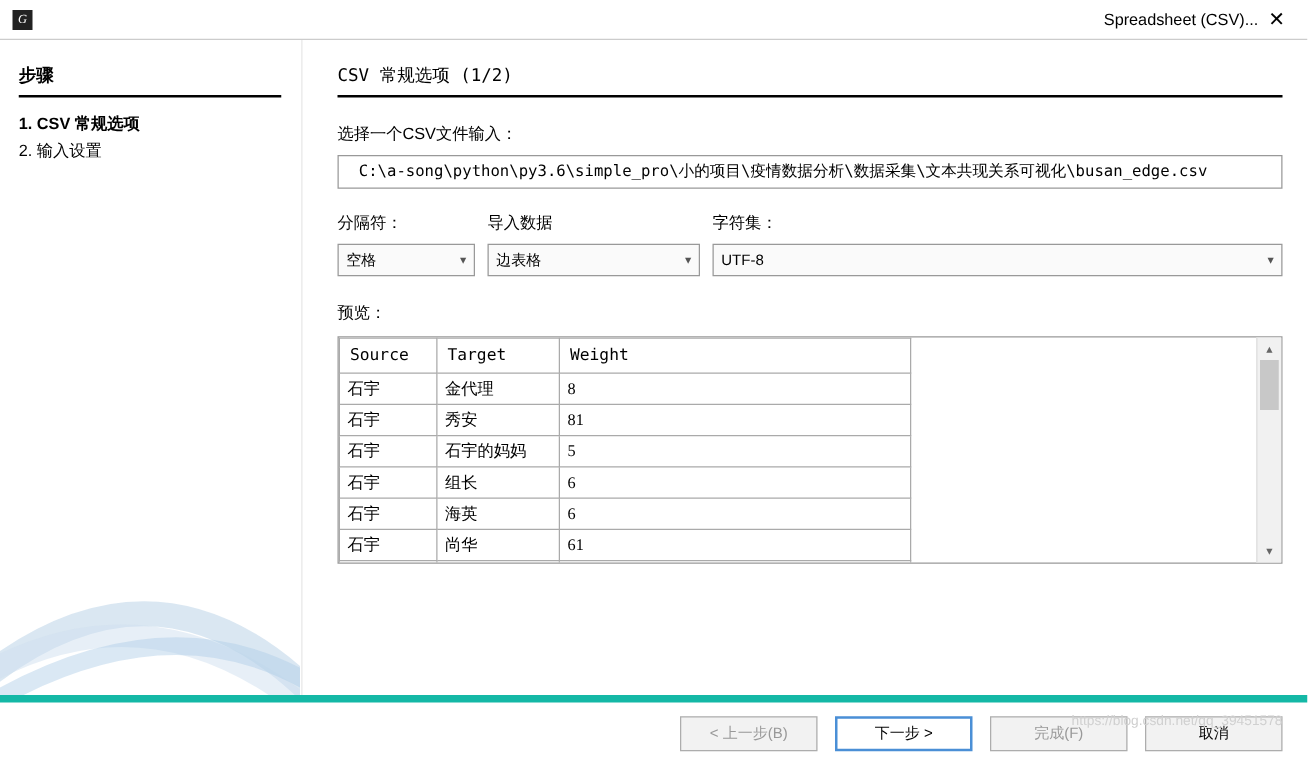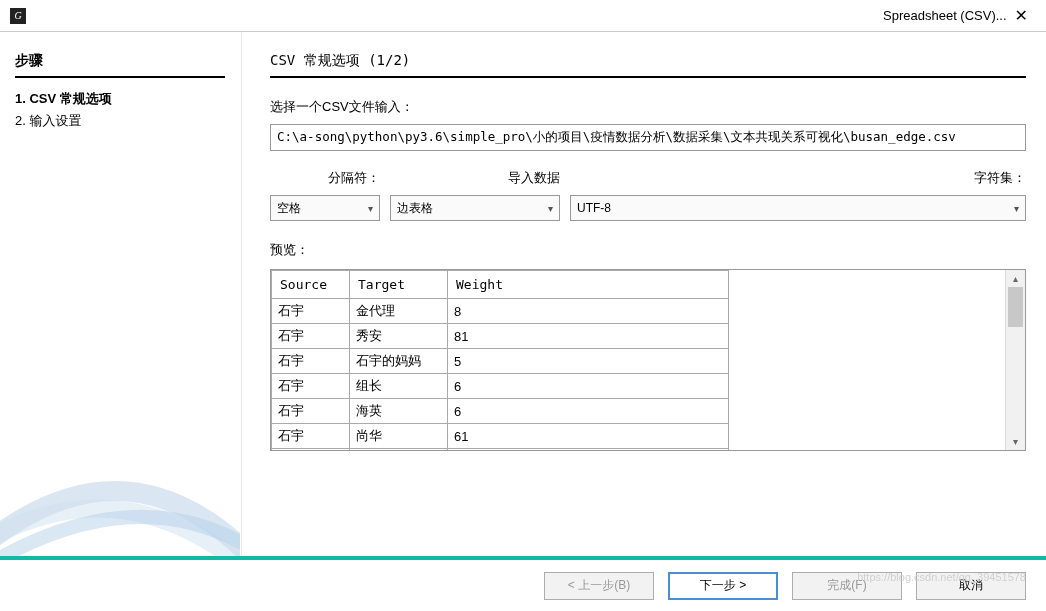--- a/index.html
+++ b/index.html
@@ -106,40 +106,40 @@
     .content-underline {
       border-bottom: 2px solid #000;
       margin-bottom: 20px;
     }
     .field-label {
       font-size: 13px;
       margin-bottom: 8px;
     }
     .path-input {
       width: 100%;
-      padding: 5px 6px;
+      padding: 5px 16px;
       border: 1px solid #999;
       font-family: "Consolas", monospace;
       font-size: 12.5px;
       margin-bottom: 18px;
     }
     .row {
       display: flex;
       gap: 10px;
       align-items: flex-start;
       margin-bottom: 20px;
     }
     .col {
       display: flex;
       flex-direction: column;
     }
     .col-label {
       font-size: 13px;
       margin-bottom: 8px;
-      text-align: right;
+      text-align: left;
     }
     .select {
       padding: 4px 6px;
       border: 1px solid #999;
       background: #fafafa;
       font-size: 12px;
       display: flex;
       justify-content: space-between;
       align-items: center;
       cursor: pointer;
@@ -170,21 +170,21 @@
       border: 1px solid #aaa;
       padding: 6px 8px;
       text-align: left;
       font-weight: normal;
       font-family: "Consolas", monospace;
       background: #fff;
     }
     table.preview td {
       border: 1px solid #aaa;
       padding: 3px 6px;
-      font-family: Liberation Sans, sans-serif;
+      font-family: Liberation Serif, serif;
     }
     .scrollbar {
       width: 20px;
       background: #f1f1f1;
       display: flex;
       flex-direction: column;
       justify-content: space-between;
       align-items: center;
       border-left: 1px solid #ddd;
     }
@@ -206,21 +206,21 @@
       right: 2px;
       height: 40px;
       background: #c8c8c8;
     }
     .footer {
       position: absolute;
       bottom: 0;
       left: 0;
       right: 0;
       height: 55px;
-      border-top: 4px solid #14b8a6;
+      border-top: 6px solid #14b8a6;
       display: flex;
       justify-content: flex-end;
       align-items: center;
       padding: 0 20px;
       gap: 14px;
       background: #fff;
     }
     .btn {
       min-width: 110px;
       height: 28px;

